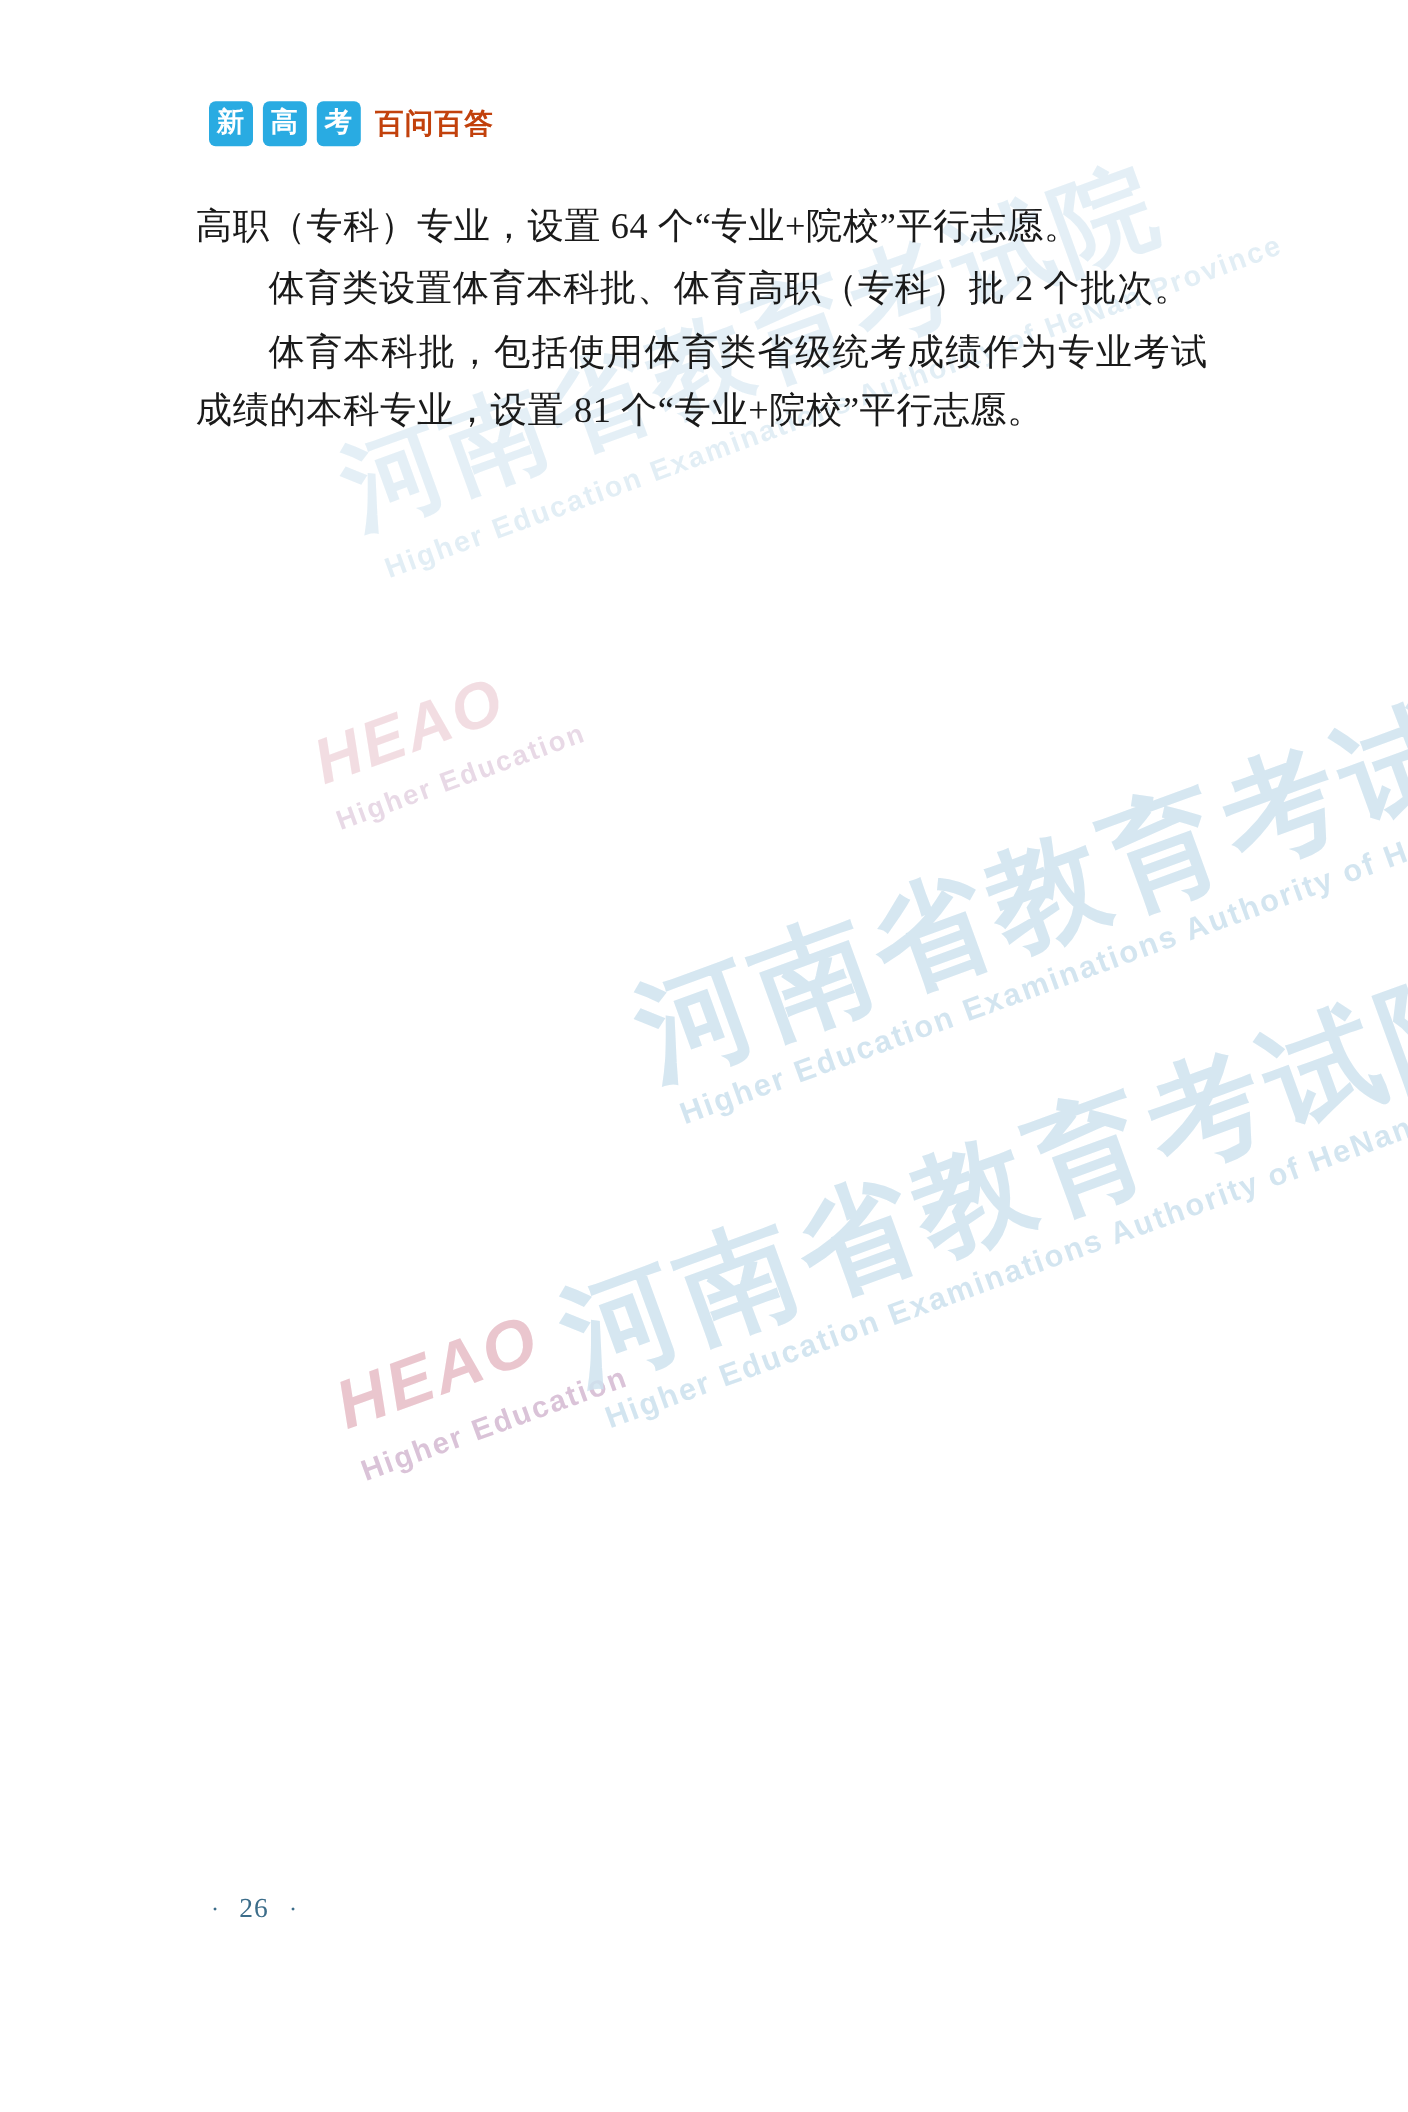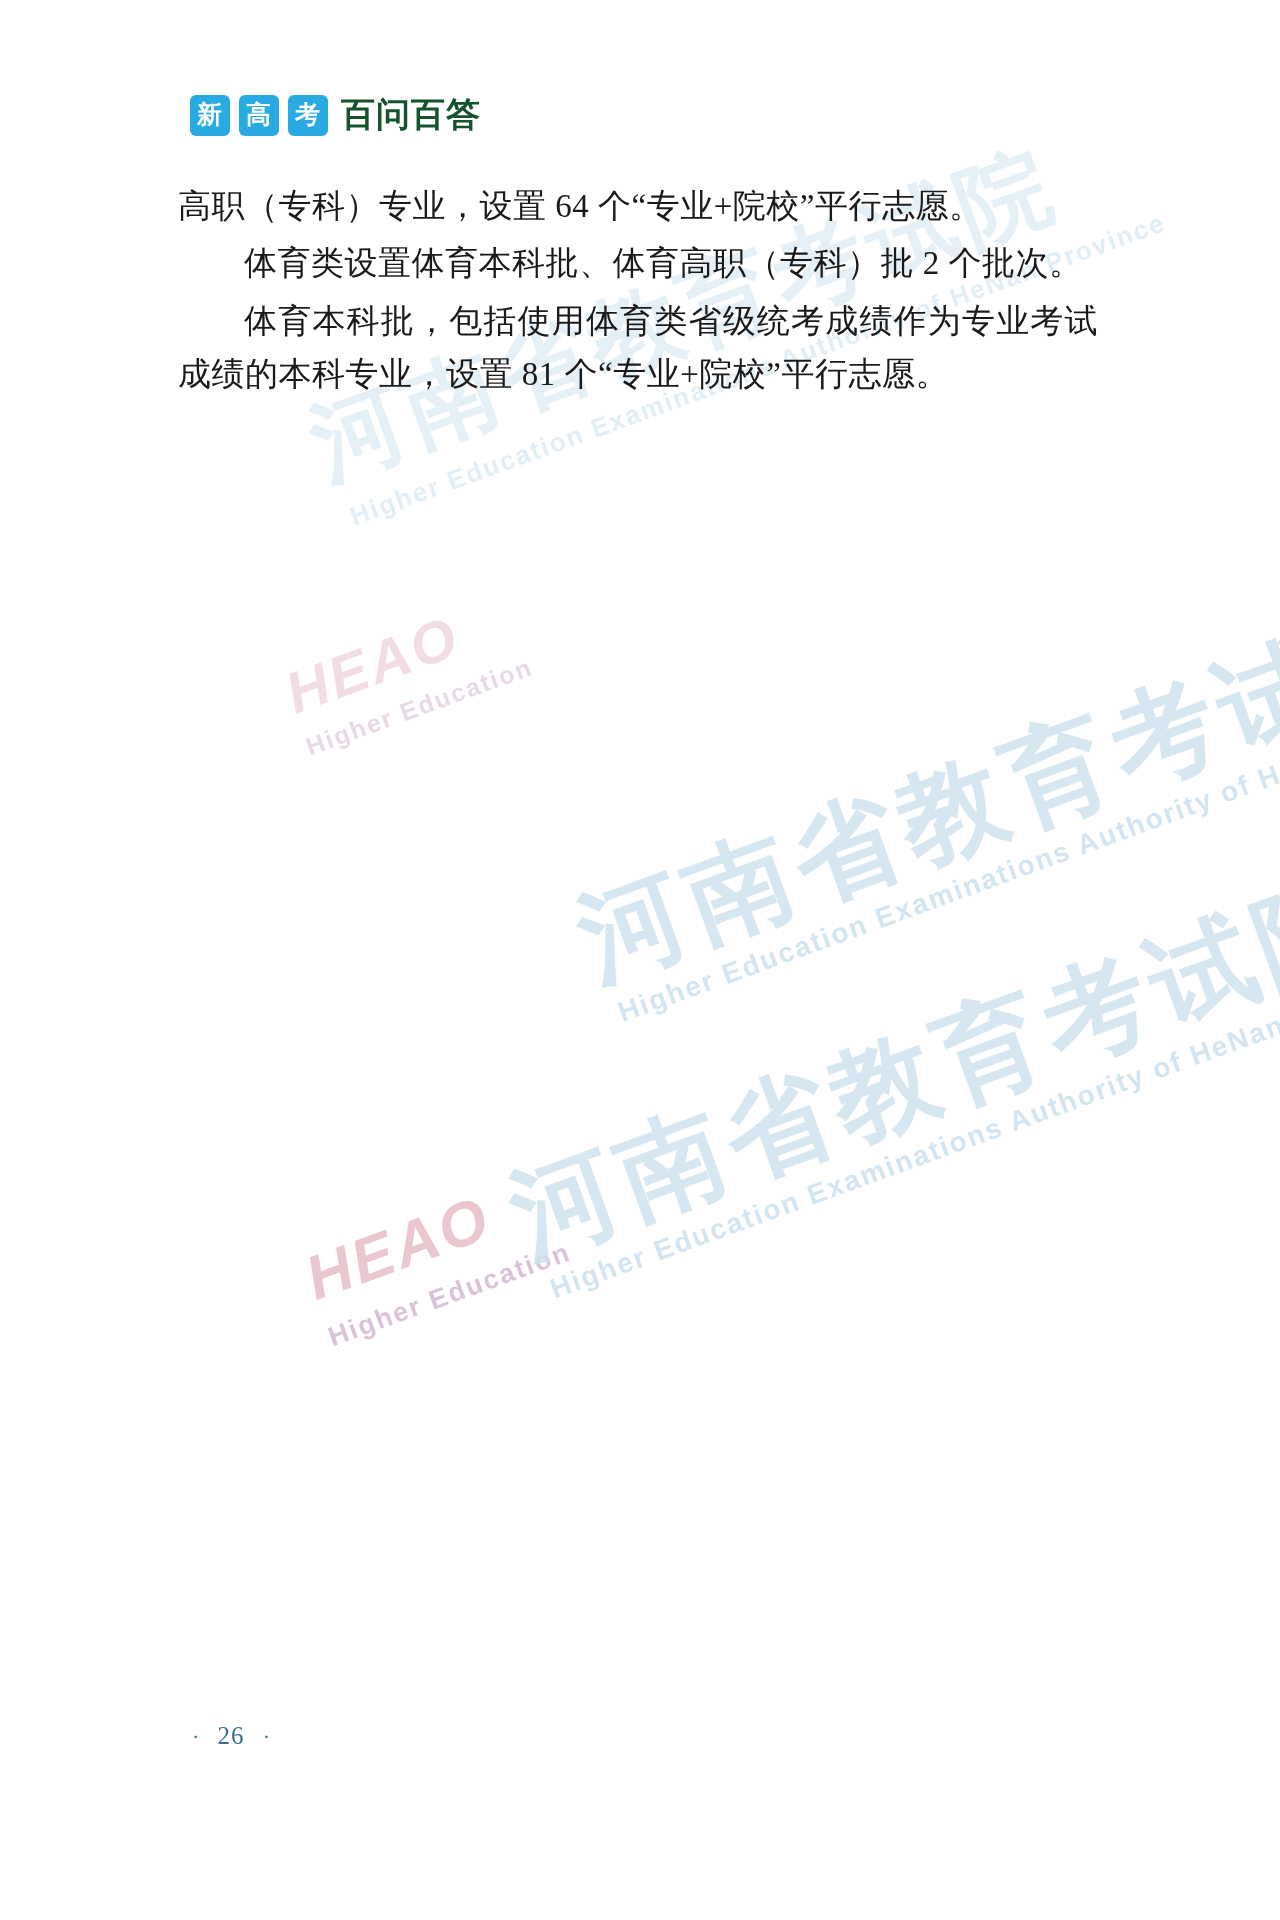--- a/index.html
+++ b/index.html
@@ -37,24 +37,24 @@
     color: #ffffff;
     font-family: "Liberation Sans", "DejaVu Sans", sans-serif;
     font-weight: bold;
     font-size: 25px;
     line-height: 1;
     padding: 7px 7px 9px 7px;
     border-radius: 6px;
     letter-spacing: 1px;
   }
   .hdr-text {
-    color: #14532d;
-    font-family: "Liberation Sans", "DejaVu Sans", sans-serif;
-    font-weight: bold;
-    font-size: 34px;
+    color: #c2410c;
+    font-family: "Liberation Sans", "DejaVu Sans", sans-serif;
+    font-weight: bold;
+    font-size: 26px;
     letter-spacing: 1px;
     margin-left: 4px;
   }
 
   
   .content {
     position: absolute;
     top: 180px;
     left: 178px;
     width: 920px;

